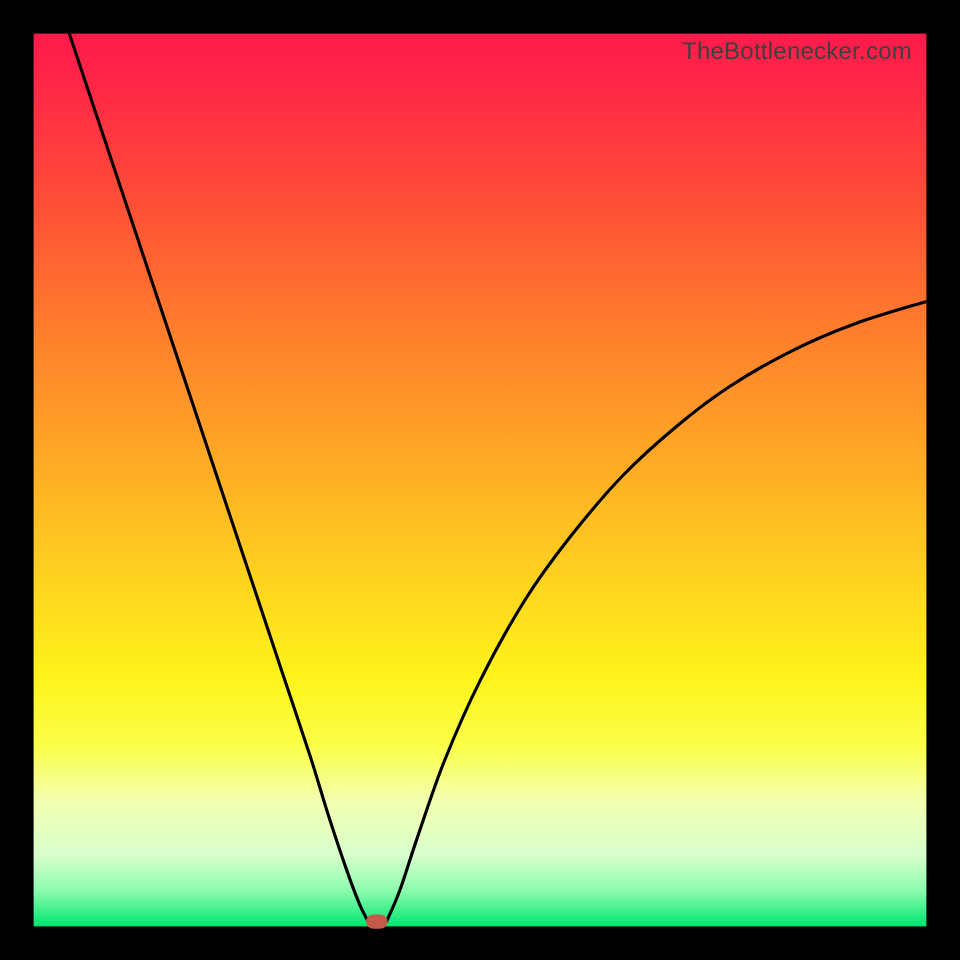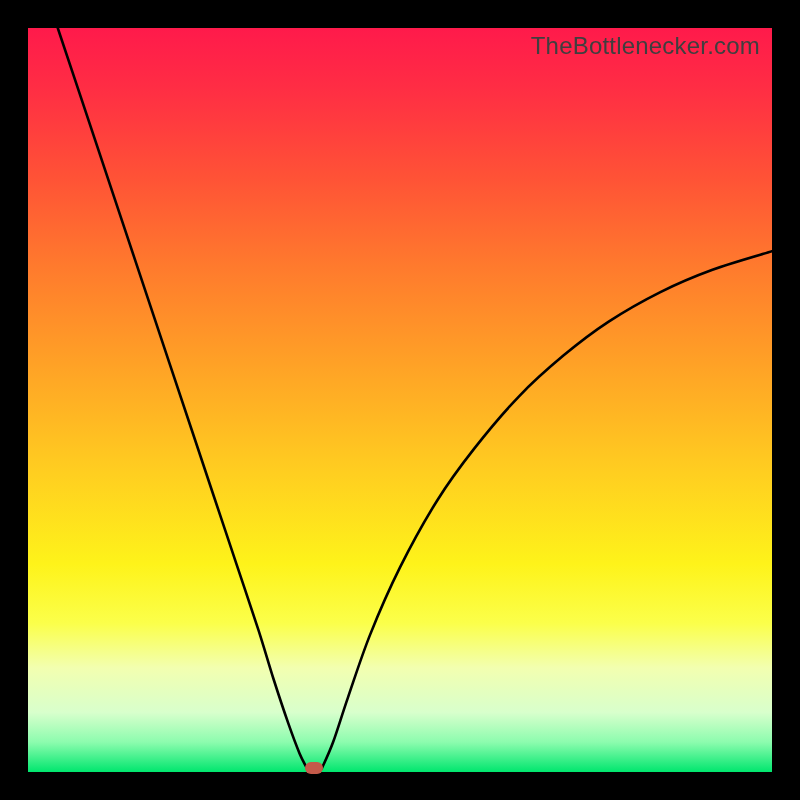--- a/index.html
+++ b/index.html
@@ -29,21 +29,21 @@
       #d8ffcc 92%,
       #8cfcae 96%,
       #00e66e 100%);
     overflow: visible;
   }
   .watermark {
     position: absolute;
     top: 4px;
     right: 12px;
     color: #3f3f3f;
-    font-size: 24px;
+    font-size: 20px;
     letter-spacing: 0.2px;
     z-index: 3;
     font-weight: 500;
   }
   svg.curves {
     position: absolute;
     left: 0; top: 0;
     width: 744px;
     height: 744px;
     z-index: 2;

